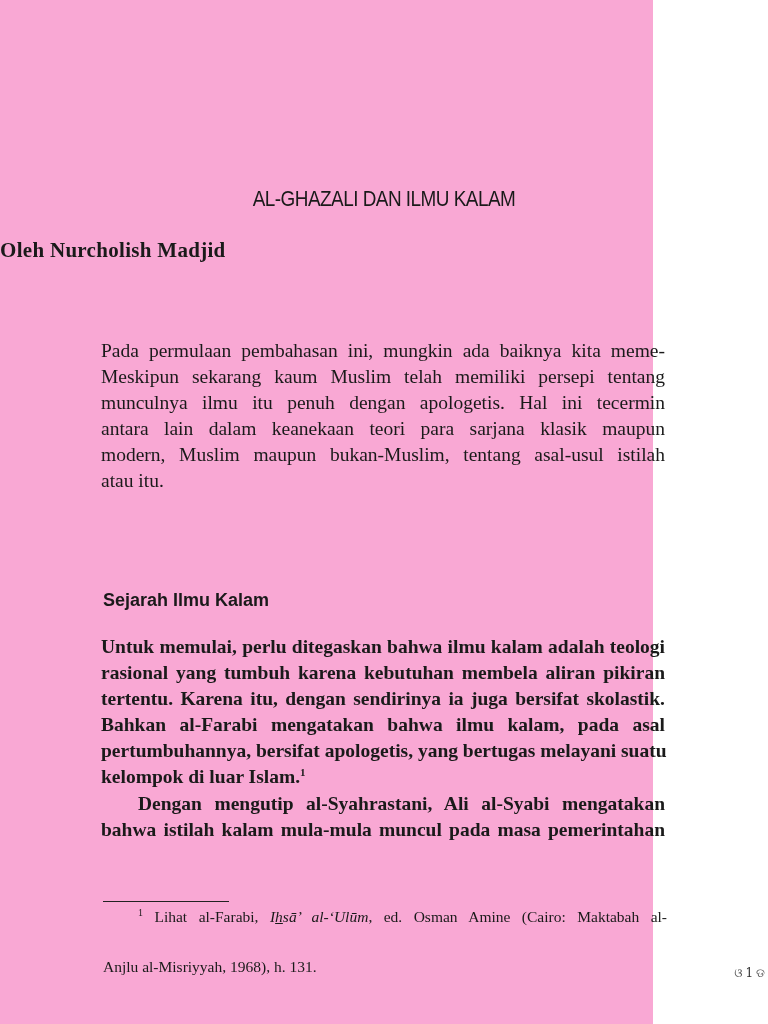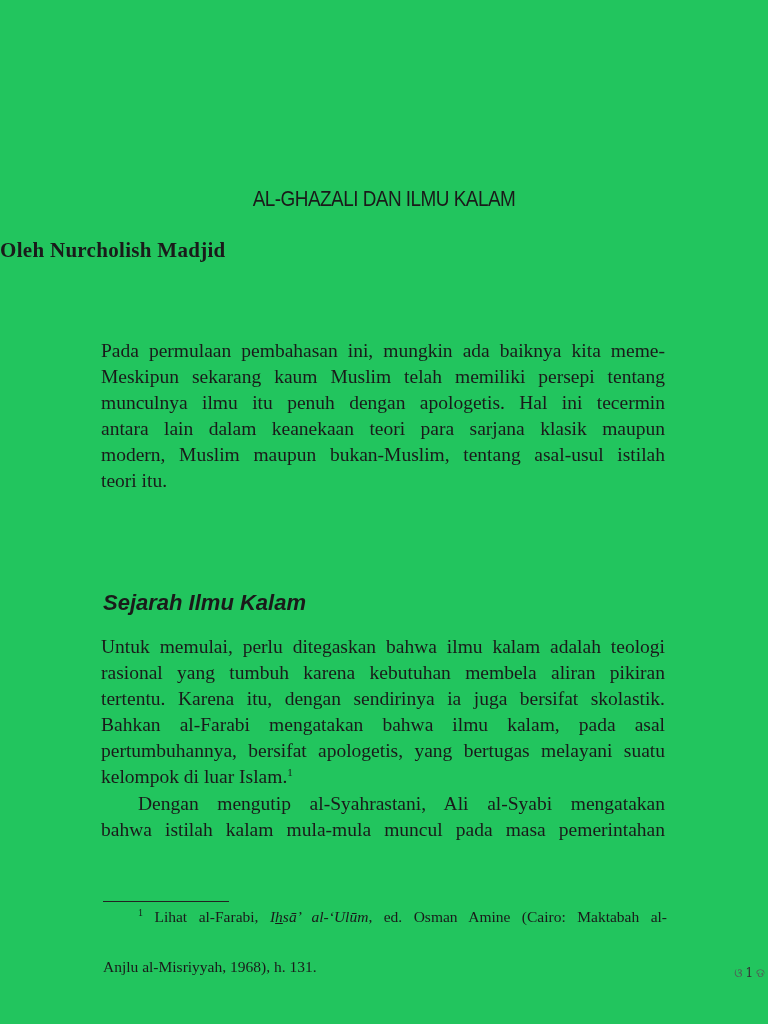--- a/index.html
+++ b/index.html
@@ -1,39 +1,39 @@
 <!DOCTYPE html>
 <html><head>
 <meta charset="utf-8">
 <style>
   html, body { margin: 0; padding: 0; background: #ffffff; }
   body { width: 768px; height: 1024px; position: relative; overflow: hidden; color: #1a1a1a; }
-  .page { position: absolute; left: 0; top: 0; width: 768px; height: 1024px; background: #22c55e; }
+  .page { position: absolute; left: 0; top: 0; width: 653px; height: 1024px; background: #f9a8d4; }
   .title {
     position: absolute; left: 0; width: 768px; top: 186px; text-align: center;
     font-family: "Liberation Sans", sans-serif; font-size: 22px; letter-spacing: -0.6px;
     transform: scaleX(0.86); transform-origin: center;
   }
   .author {
     position: absolute; left: 0; width: 768px; top: 238px; text-align: left;
     font-family: "Liberation Serif", serif; font-weight: bold; font-size: 21px; letter-spacing: 0.3px;
   }
   .block { position: absolute; left: 101px; width: 564px; }
   .line {
     font-family: "Liberation Serif", serif; font-size: 19.5px; line-height: 26.1px; height: 26.1px;
     white-space: nowrap; text-align: justify; text-align-last: justify;
   }
   .line.last { text-align-last: left; }
   .line.indent { padding-left: 37px; }
   .p1 { top: 338px; }
   .heading {
     position: absolute; left: 103px; top: 590px;
-    font-family: "Liberation Sans", sans-serif; font-weight: bold; font-size: 22px; font-style: italic;
+    font-family: "Liberation Sans", sans-serif; font-weight: bold; font-size: 18px;
   }
-  .p2 { top: 634px; }
+  .p2 { top: 634px; font-weight: bold; }
   sup { font-size: 11px; line-height: 0; vertical-align: 7px; }
   .rule { position: absolute; left: 103px; top: 901px; width: 126px; height: 0; border-top: 1px solid #222; }
   .fn { position: absolute; left: 103px; width: 564px; top: 906px; }
   .fnline {
     font-family: "Liberation Serif", serif; font-size: 15.5px; line-height: 22px; height: 22px;
     white-space: nowrap; text-align: justify; text-align-last: justify;
   }
   .fnline.first { padding-left: 35px; }
   .fnline.last { text-align-last: left; margin-top: 28px; }
   .fnline sup { font-size: 10px; vertical-align: 6px; }
@@ -51,21 +51,21 @@
 
   <div class="title">AL-GHAZALI DAN ILMU KALAM</div>
   <div class="author">Oleh Nurcholish Madjid</div>
 
   <div class="block p1">
     <div class="line">Pada permulaan pembahasan ini, mungkin ada baiknya kita meme-</div>
     <div class="line">Meskipun sekarang kaum Muslim telah memiliki persepi tentang</div>
     <div class="line">munculnya ilmu itu penuh dengan apologetis. Hal ini tecermin</div>
     <div class="line">antara lain dalam keanekaan teori para sarjana klasik maupun</div>
     <div class="line">modern, Muslim maupun bukan-Muslim, tentang asal-usul istilah</div>
-    <div class="line last">teori itu.</div>
+    <div class="line last">atau itu.</div>
   </div>
 
   <div class="heading">Sejarah Ilmu Kalam</div>
 
   <div class="block p2">
     <div class="line">Untuk memulai, perlu ditegaskan bahwa ilmu kalam adalah teologi</div>
     <div class="line">rasional yang tumbuh karena kebutuhan membela aliran pikiran</div>
     <div class="line">tertentu. Karena itu, dengan sendirinya ia juga bersifat skolastik.</div>
     <div class="line">Bahkan al-Farabi mengatakan bahwa ilmu kalam, pada asal</div>
     <div class="line">pertumbuhannya, bersifat apologetis, yang bertugas melayani suatu</div>

